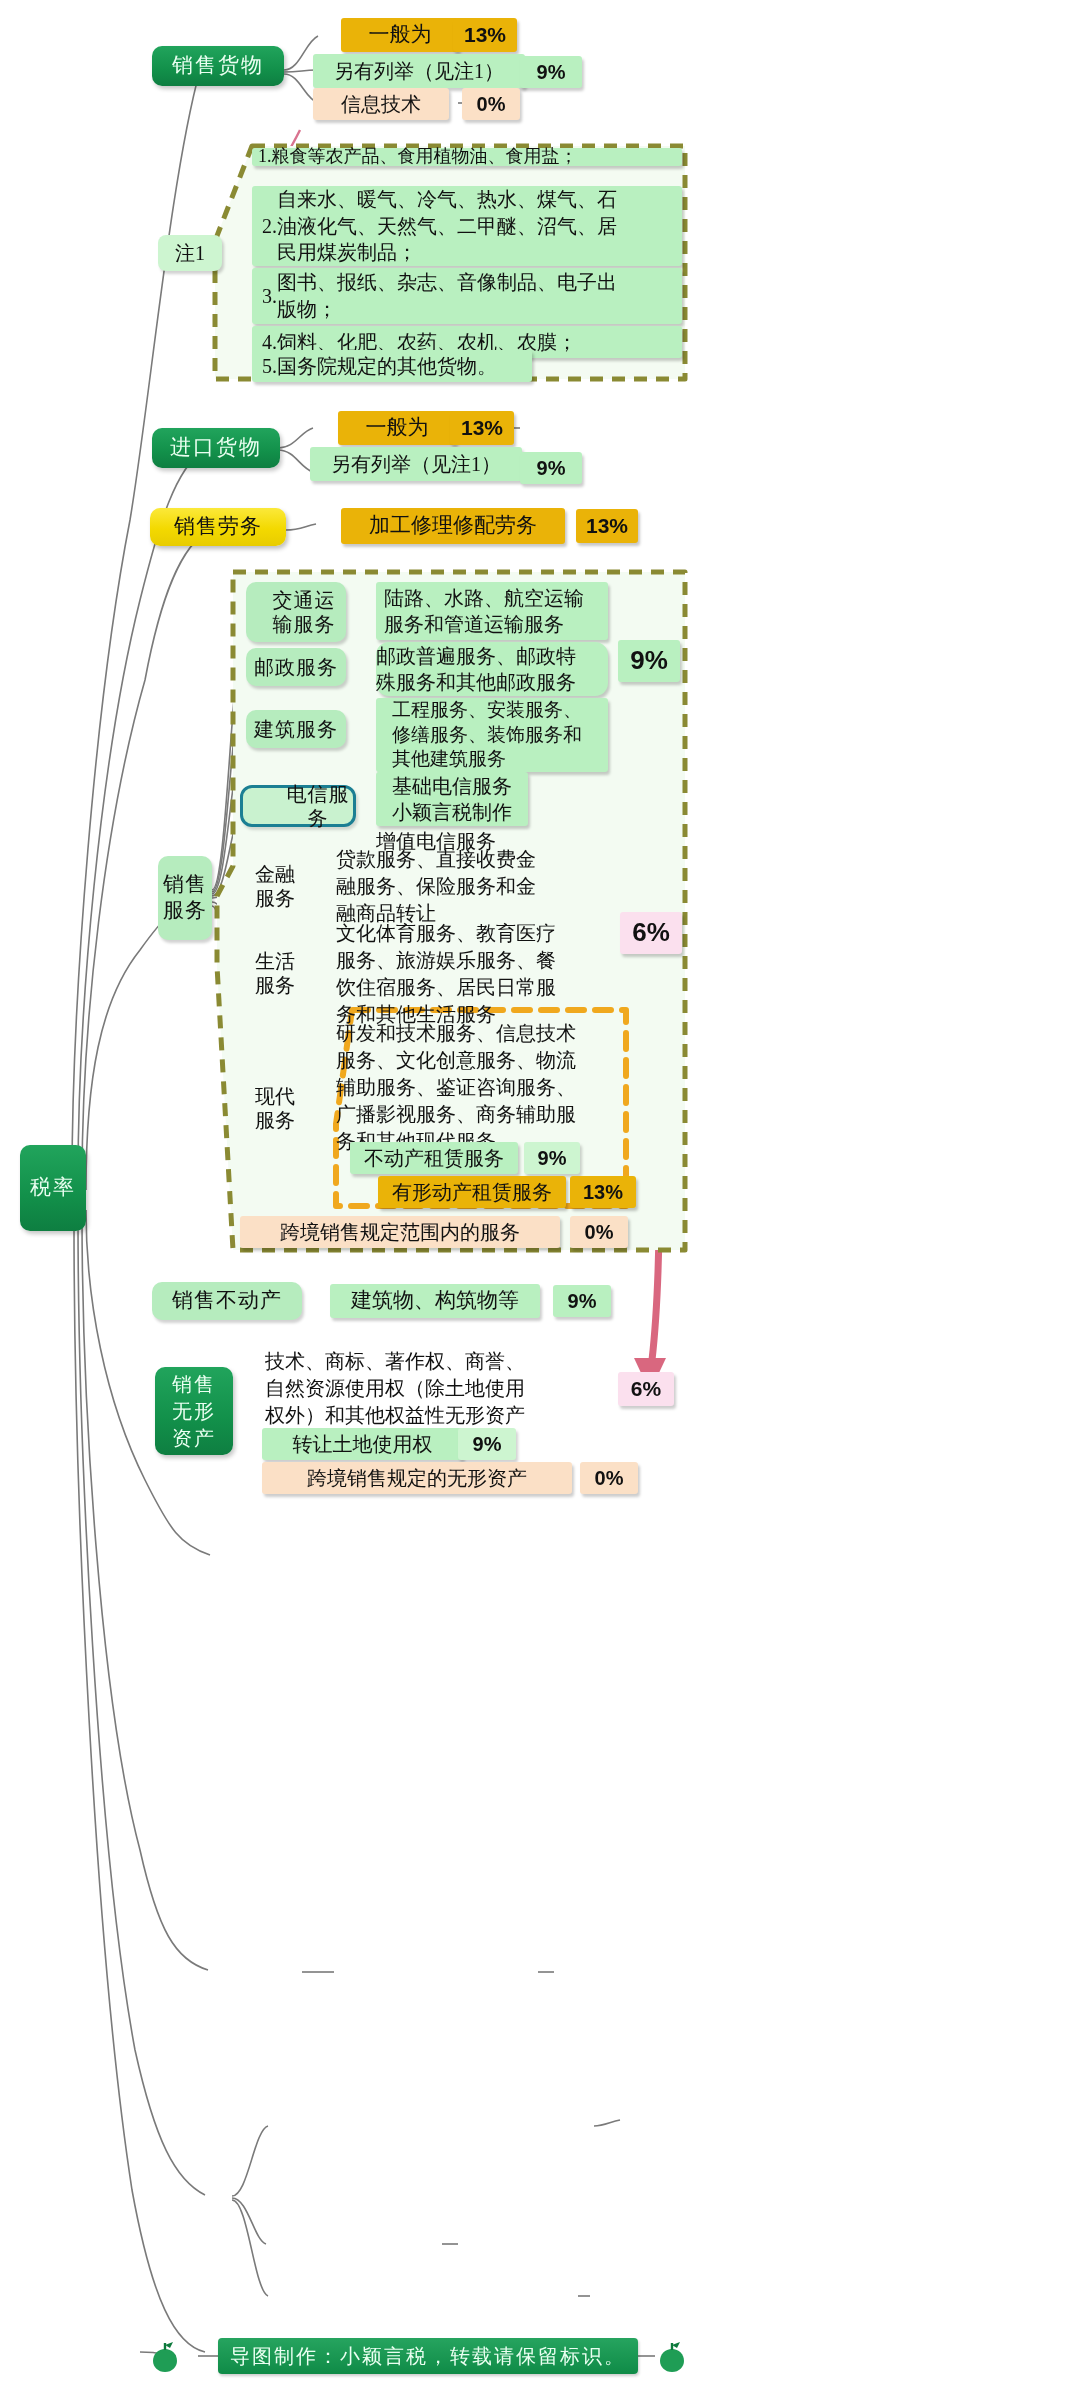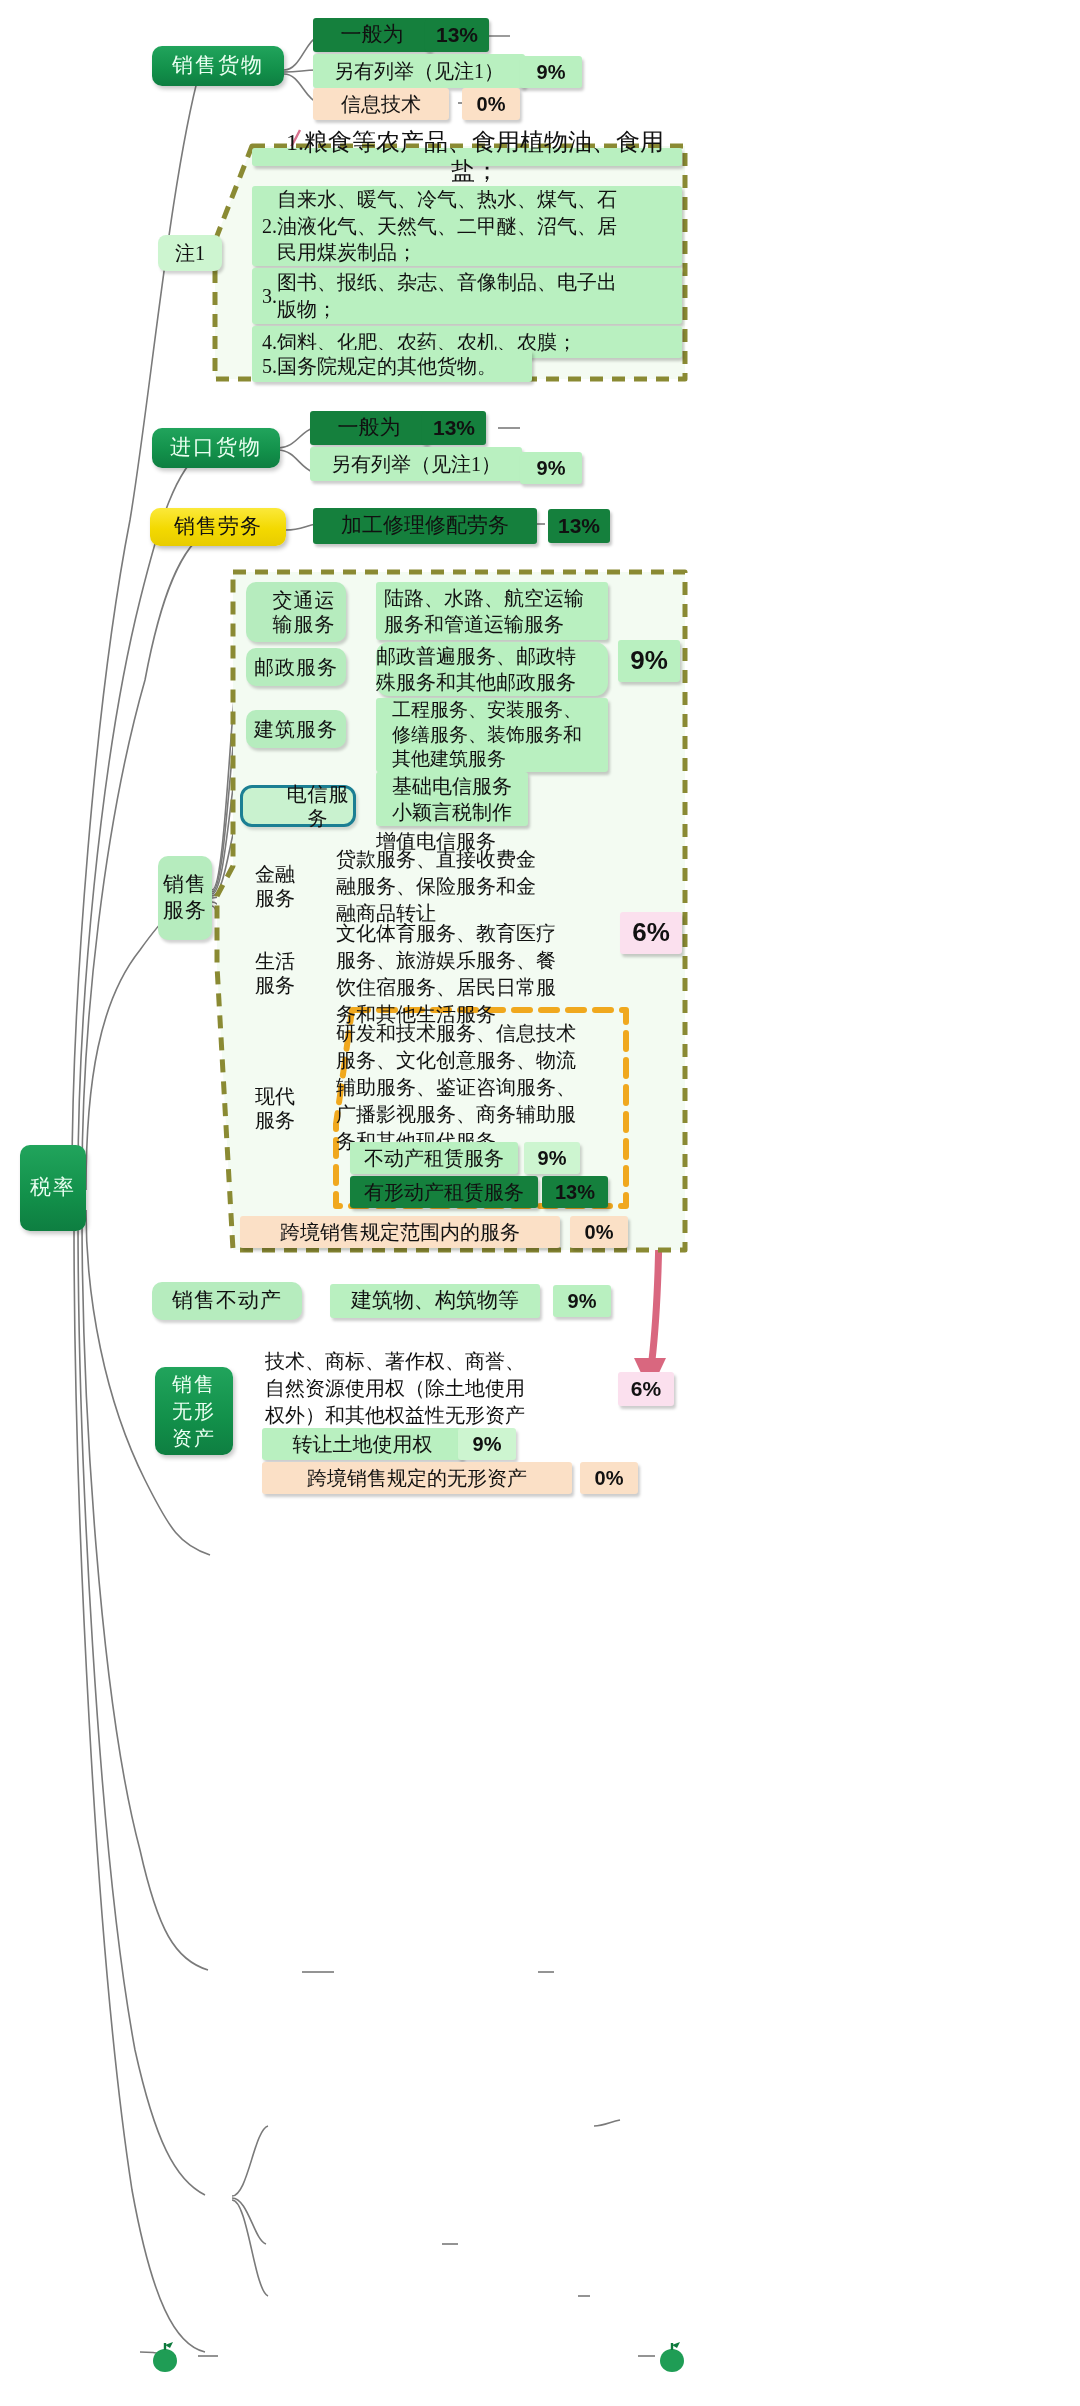--- a/index.html
+++ b/index.html
@@ -32,22 +32,23 @@
   }
   .lt-green{
     background:#b9f0c0;color:#111;border-radius:3px;
     box-shadow:2px 3px 3px rgba(0,0,0,.20);
   }
   .pale-green{
     background:#cdf5d0;color:#111;border-radius:3px;
     box-shadow:2px 3px 3px rgba(0,0,0,.18);
   }
   .yellow{
-    background:#15803d;color:#111;border-radius:3px;
+    background:#eab308;color:#111;border-radius:3px;
     box-shadow:2px 3px 3px rgba(0,0,0,.22);
+    margin-left:28px;
   }
   .yellow-round{
     background:linear-gradient(180deg,#fbe93a 0%,#f3d900 55%,#e8cc00 100%);
     color:#111;border-radius:10px;
     box-shadow:2px 3px 4px rgba(0,0,0,.25);letter-spacing:1px;
   }
   .peach{
     background:#fbe0c6;color:#111;border-radius:3px;
     box-shadow:2px 3px 3px rgba(0,0,0,.20);
   }
@@ -203,21 +204,21 @@
   <div class="node yellow badge-rate" style="left:425px;top:18px;width:64px;height:34px;font-size:21px;">13%</div>
 
   <div class="node lt-green" style="left:313px;top:54px;width:212px;height:34px;font-size:20px;">另有列举（见注1）</div>
   <div class="node lt-green badge-rate" style="left:520px;top:56px;width:62px;height:32px;font-size:20px;">9%</div>
 
   <div class="node peach" style="left:313px;top:88px;width:136px;height:32px;font-size:20px;">信息技术</div>
   <div class="node peach badge-rate" style="left:462px;top:88px;width:58px;height:32px;font-size:20px;">0%</div>
 
   <div class="node note-badge" style="left:158px;top:235px;width:64px;height:36px;font-size:20px;">注1</div>
 
-  <div class="node lt-green" style="left:252px;top:148px;width:430px;height:18px;font-size:24px;justify-content:flex-start;padding-left:16px;">1.粮食等农产品、食用植物油、食用盐；</div>
+  <div class="node lt-green" style="left:252px;top:148px;width:430px;height:18px;font-size:18px;justify-content:flex-start;padding-left:6px;">1.粮食等农产品、食用植物油、食用盐；</div>
 
   <div class="node lt-green" style="left:252px;top:186px;width:430px;height:80px;font-size:20px;justify-content:flex-start;padding-left:10px;text-align:left;line-height:1.33;">
     <span style="align-self:center;">2.</span><span>自来水、暖气、冷气、热水、煤气、石
 油液化气、天然气、二甲醚、沼气、居
 民用煤炭制品；</span>
   </div>
 
   <div class="node lt-green" style="left:252px;top:268px;width:430px;height:56px;font-size:20px;justify-content:flex-start;padding-left:10px;text-align:left;line-height:1.33;">
     <span style="align-self:center;">3.</span><span>图书、报纸、杂志、音像制品、电子出
 版物；</span>
@@ -313,20 +314,21 @@
 
   <div class="node peach" style="left:262px;top:1462px;width:310px;height:32px;font-size:20px;">跨境销售规定的无形资产</div>
   <div class="node peach badge-rate" style="left:580px;top:1462px;width:58px;height:32px;font-size:20px;">0%</div>
 
   <svg class="apple" style="left:148px;top:2340px;width:34px;height:34px;" viewBox="0 0 34 34">
     <path d="M17 9 C10 9 5 14 5 21 C5 27 10 32 17 32 C24 32 29 27 29 21 C29 14 24 9 17 9 Z" fill="#1f9d55"></path>
     <path d="M17 10 L17 3" stroke="#0d7a3c" stroke-width="2.4"></path>
     <path d="M17 5 L25 2 L22 8 Z" fill="#0d7a3c"></path>
   </svg>
 
+  <div class="node footer-bar" style="left:218px;top:2338px;width:420px;height:36px;font-size:20px;">导图制作：小颖言税，转载请保留标识。</div>
 
   <svg class="apple" style="left:655px;top:2340px;width:34px;height:34px;" viewBox="0 0 34 34">
     <path d="M17 9 C10 9 5 14 5 21 C5 27 10 32 17 32 C24 32 29 27 29 21 C29 14 24 9 17 9 Z" fill="#1f9d55"></path>
     <path d="M17 10 L17 3" stroke="#0d7a3c" stroke-width="2.4"></path>
     <path d="M17 5 L25 2 L22 8 Z" fill="#0d7a3c"></path>
   </svg>
 
 </div>
 
 </body></html>

